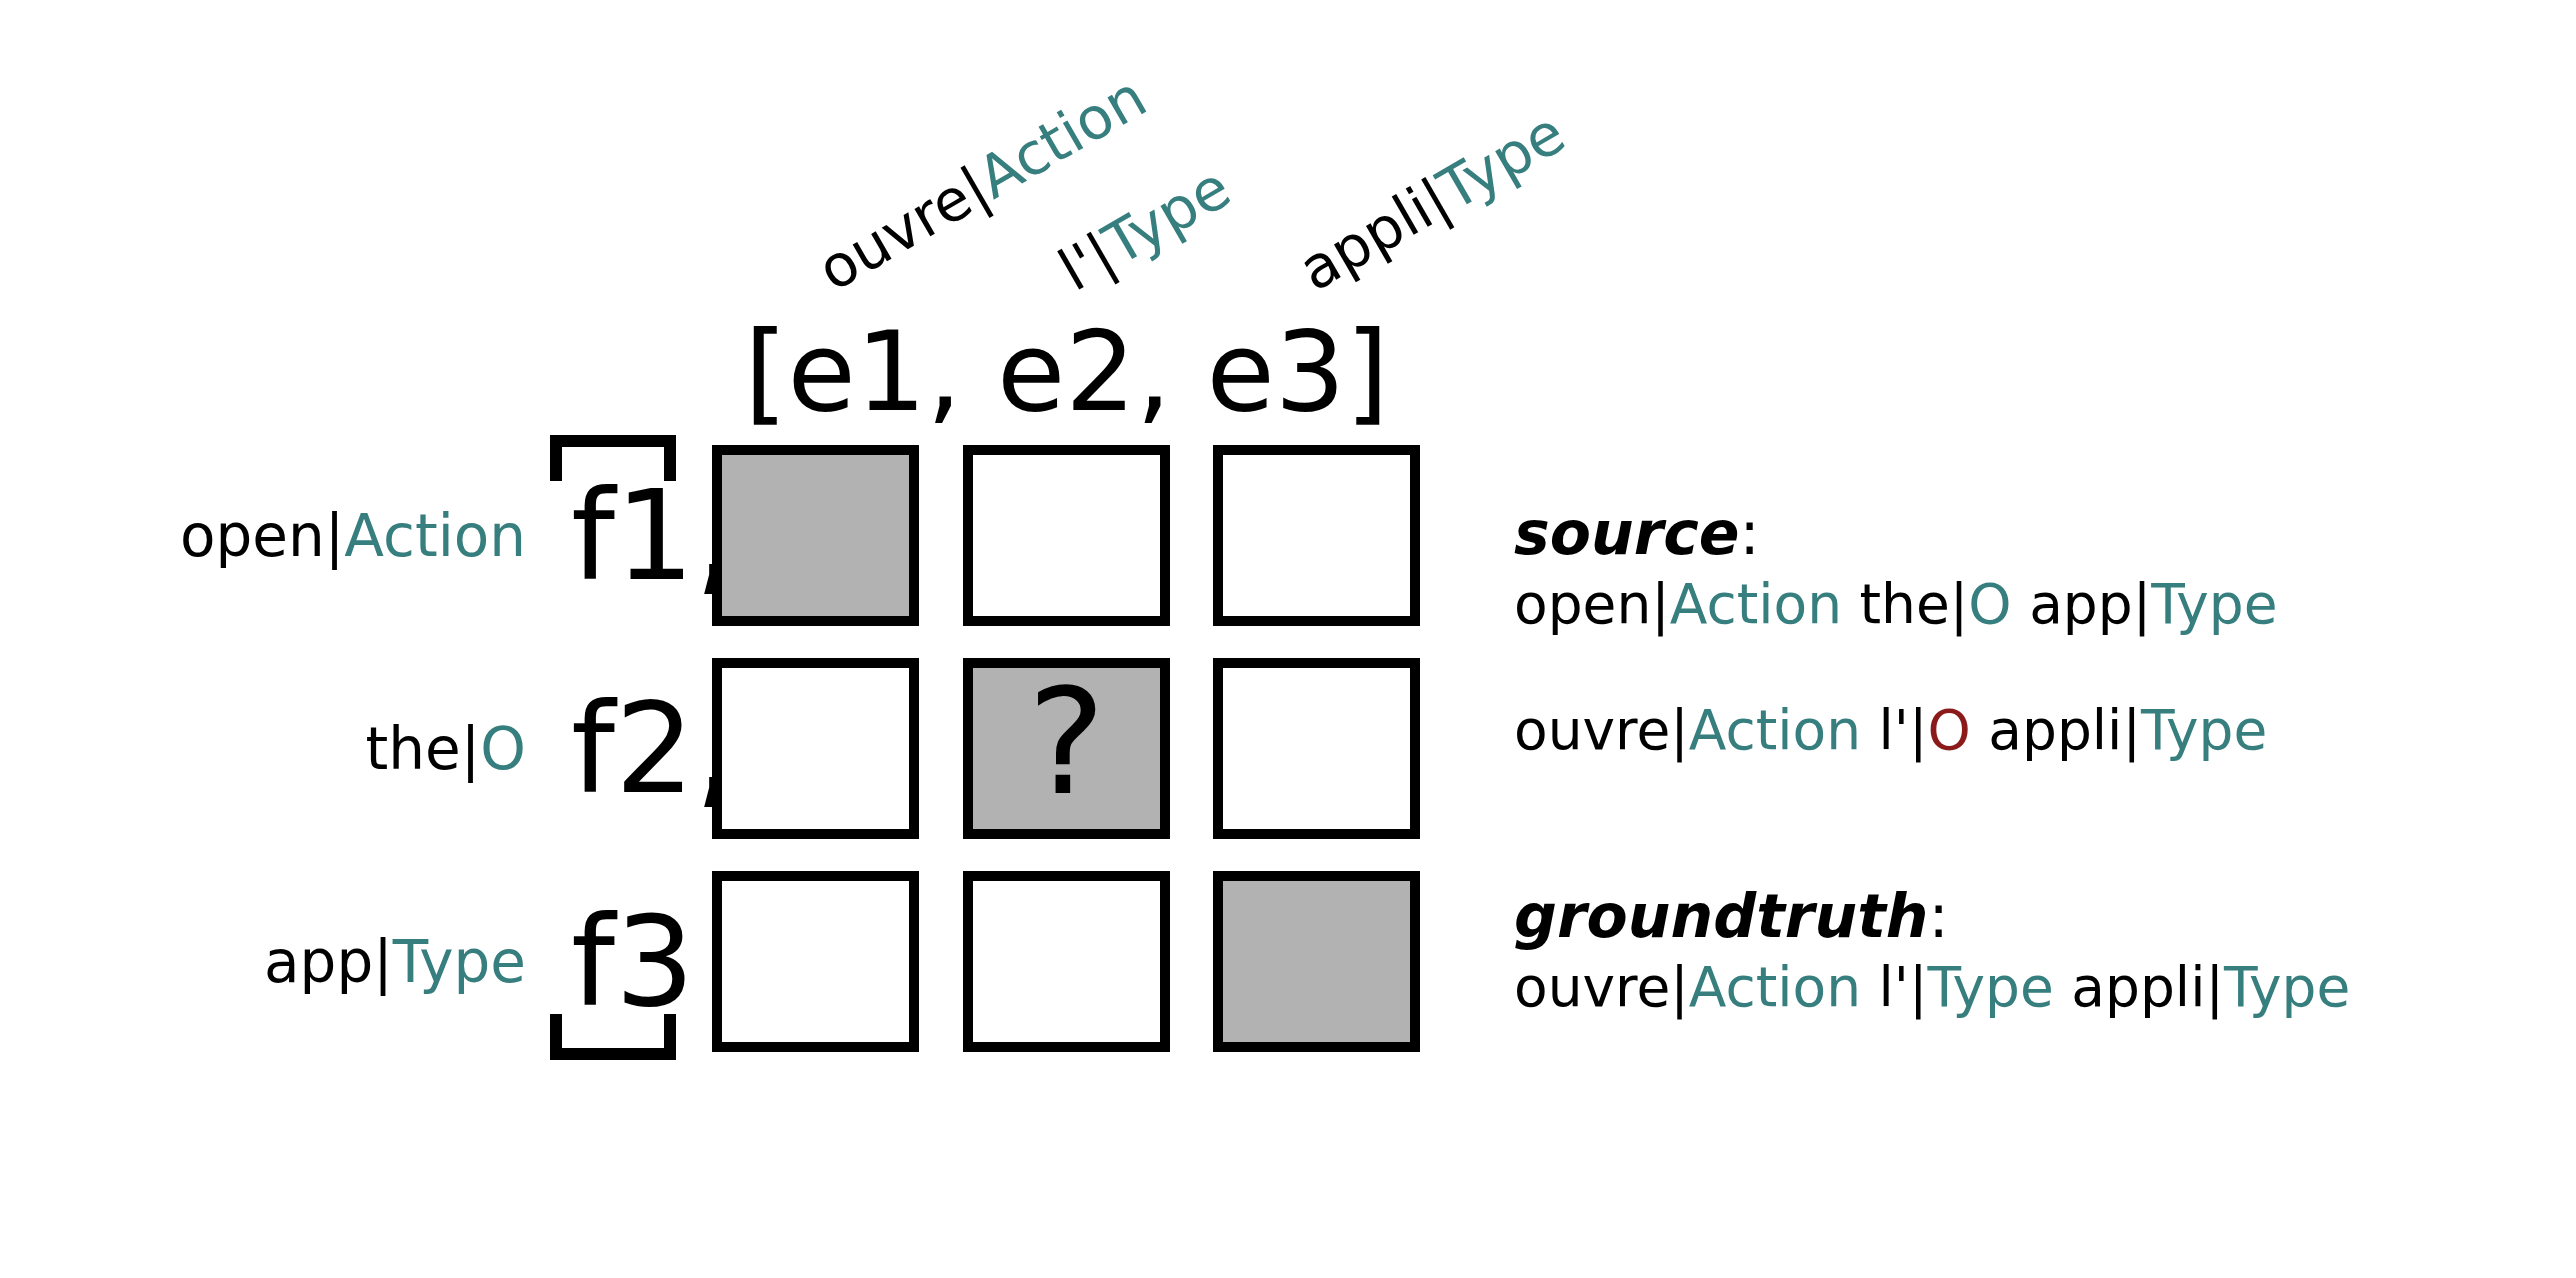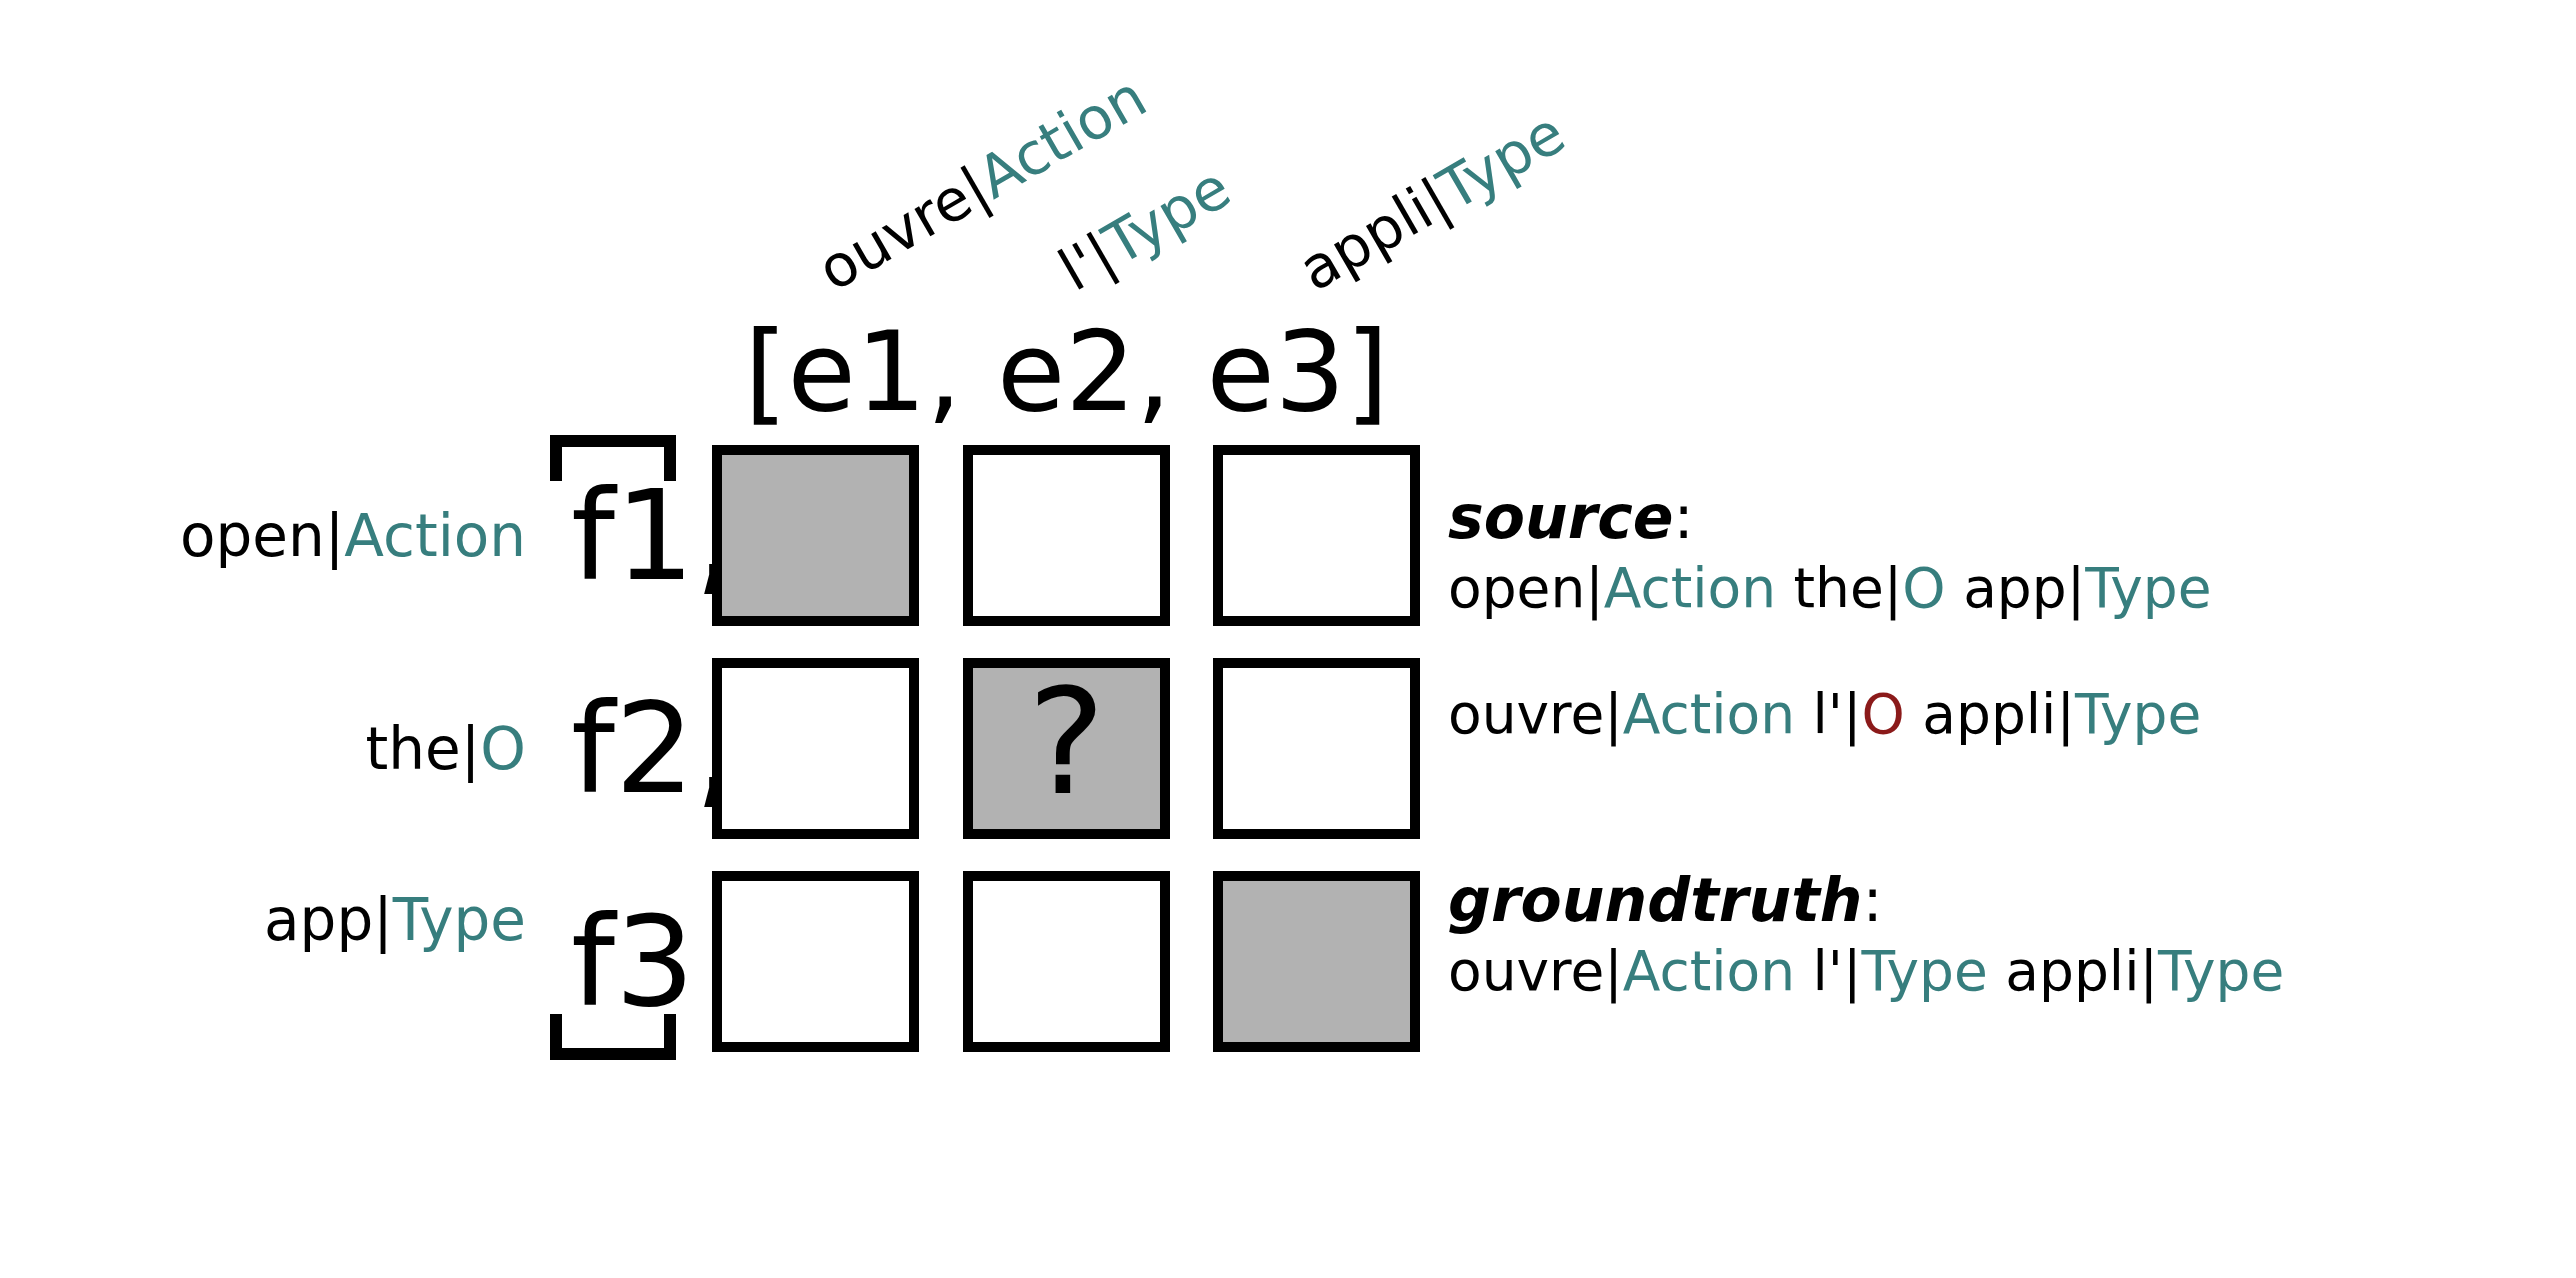--- a/index.html
+++ b/index.html
@@ -64,21 +64,21 @@
   
   .bracket{
     position:absolute;left:550px;width:102px;height:34px;
     border-left:12px solid var(--ink);
     border-right:12px solid var(--ink);
   }
   .bracket.top{top:435px;border-top:12px solid var(--ink);}
   .bracket.bottom{top:1014px;border-bottom:12px solid var(--ink);}
   
   .legend-block{
-    position:absolute;left:1448px;white-space:nowrap;
+    position:absolute;left:1514px;white-space:nowrap;margin-top:16px;
   }
   .legend-head{font-size:60px;line-height:67px;}
   .legend-label{font-weight:bold;font-style:italic;}
   .legend-tokens{font-size:55px;line-height:67px;margin-top:4px;}
   
   .tok-word,.tok-sep{color:var(--ink);}
   .tok-tag{color:var(--teal);}
   .tok-tag.error{color:var(--red);}
 </style>
 </head>
@@ -97,21 +97,21 @@
   <div class="bracket top"></div>
   <div class="bracket bottom"></div>
 
   <div id="row-labels">
       <div class="row-label" style="top: 445px;">
         <span><span class="tok-word">open</span><span class="tok-sep">|</span><span class="tok-tag">Action</span></span>
       </div>
       <div class="row-label" style="top: 658px;">
         <span><span class="tok-word">the</span><span class="tok-sep">|</span><span class="tok-tag">O</span></span>
       </div>
-      <div class="row-label" style="top: 829px; align-items: center;">
+      <div class="row-label" style="top: 871px; align-items: center;">
         <span><span class="tok-word">app</span><span class="tok-sep">|</span><span class="tok-tag">Type</span></span>
       </div>
     </div>
   <div id="f-ids">
       <div class="fid" style="top: 445px;">f1,</div>
       <div class="fid" style="top: 658px; text-align: right;">f2,</div>
       <div class="fid" style="top: 871px;">f3</div>
     </div>
 
   <div id="grid">

